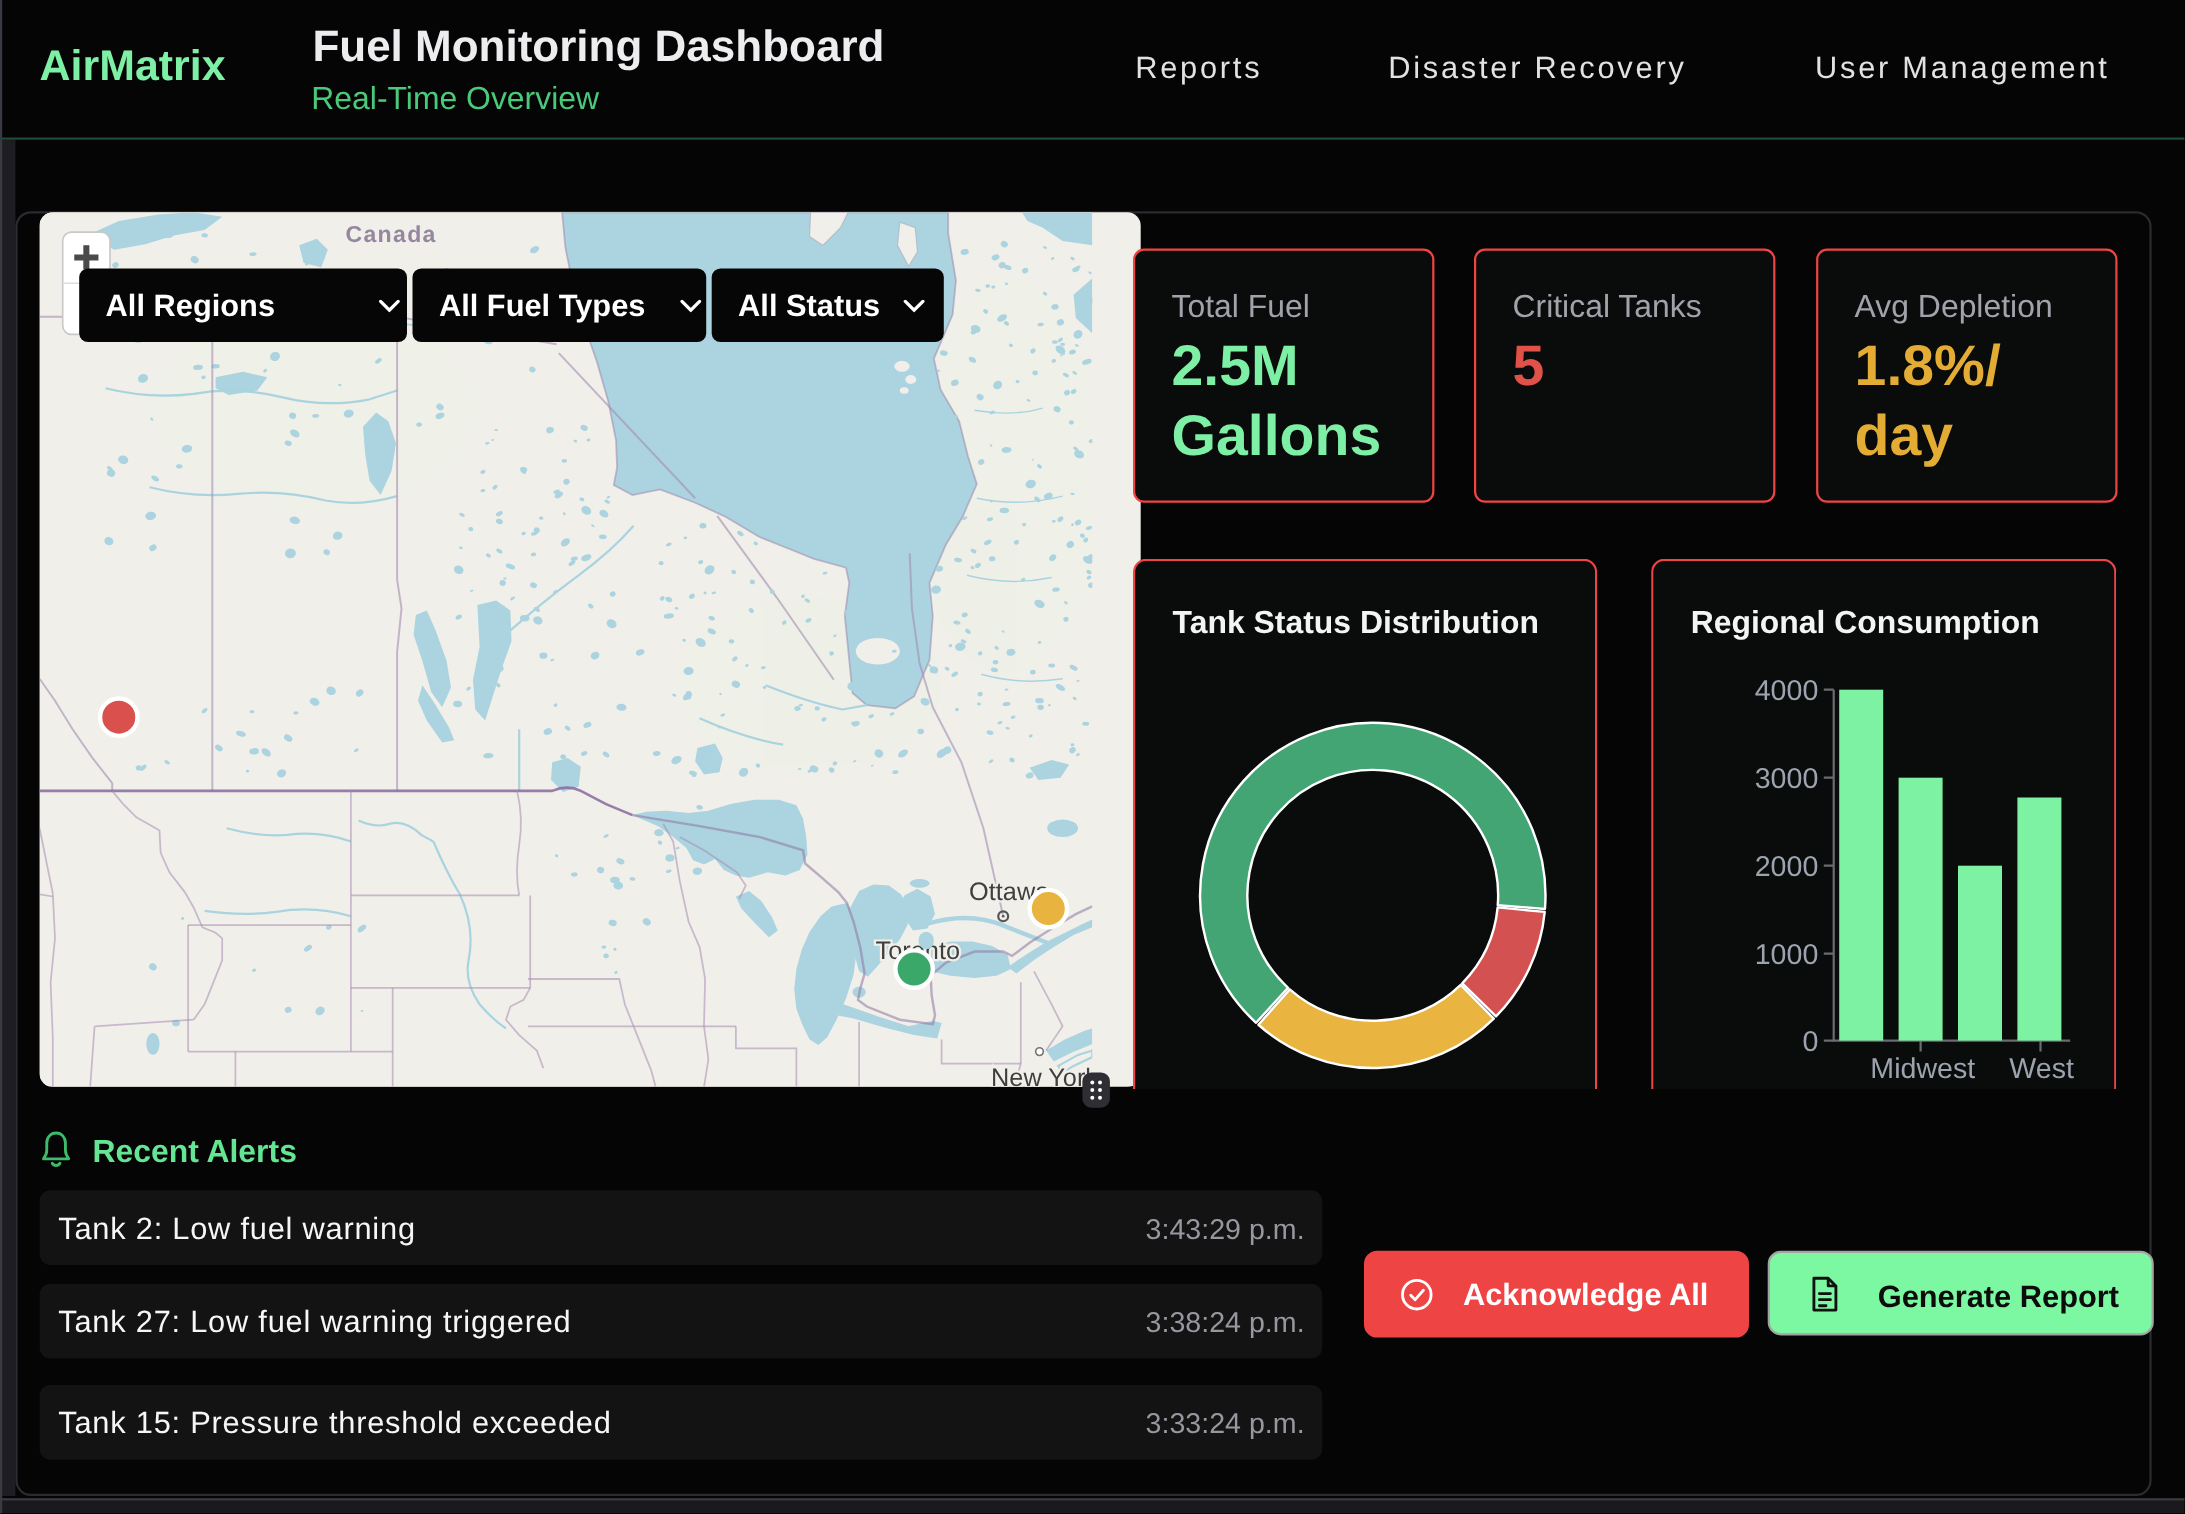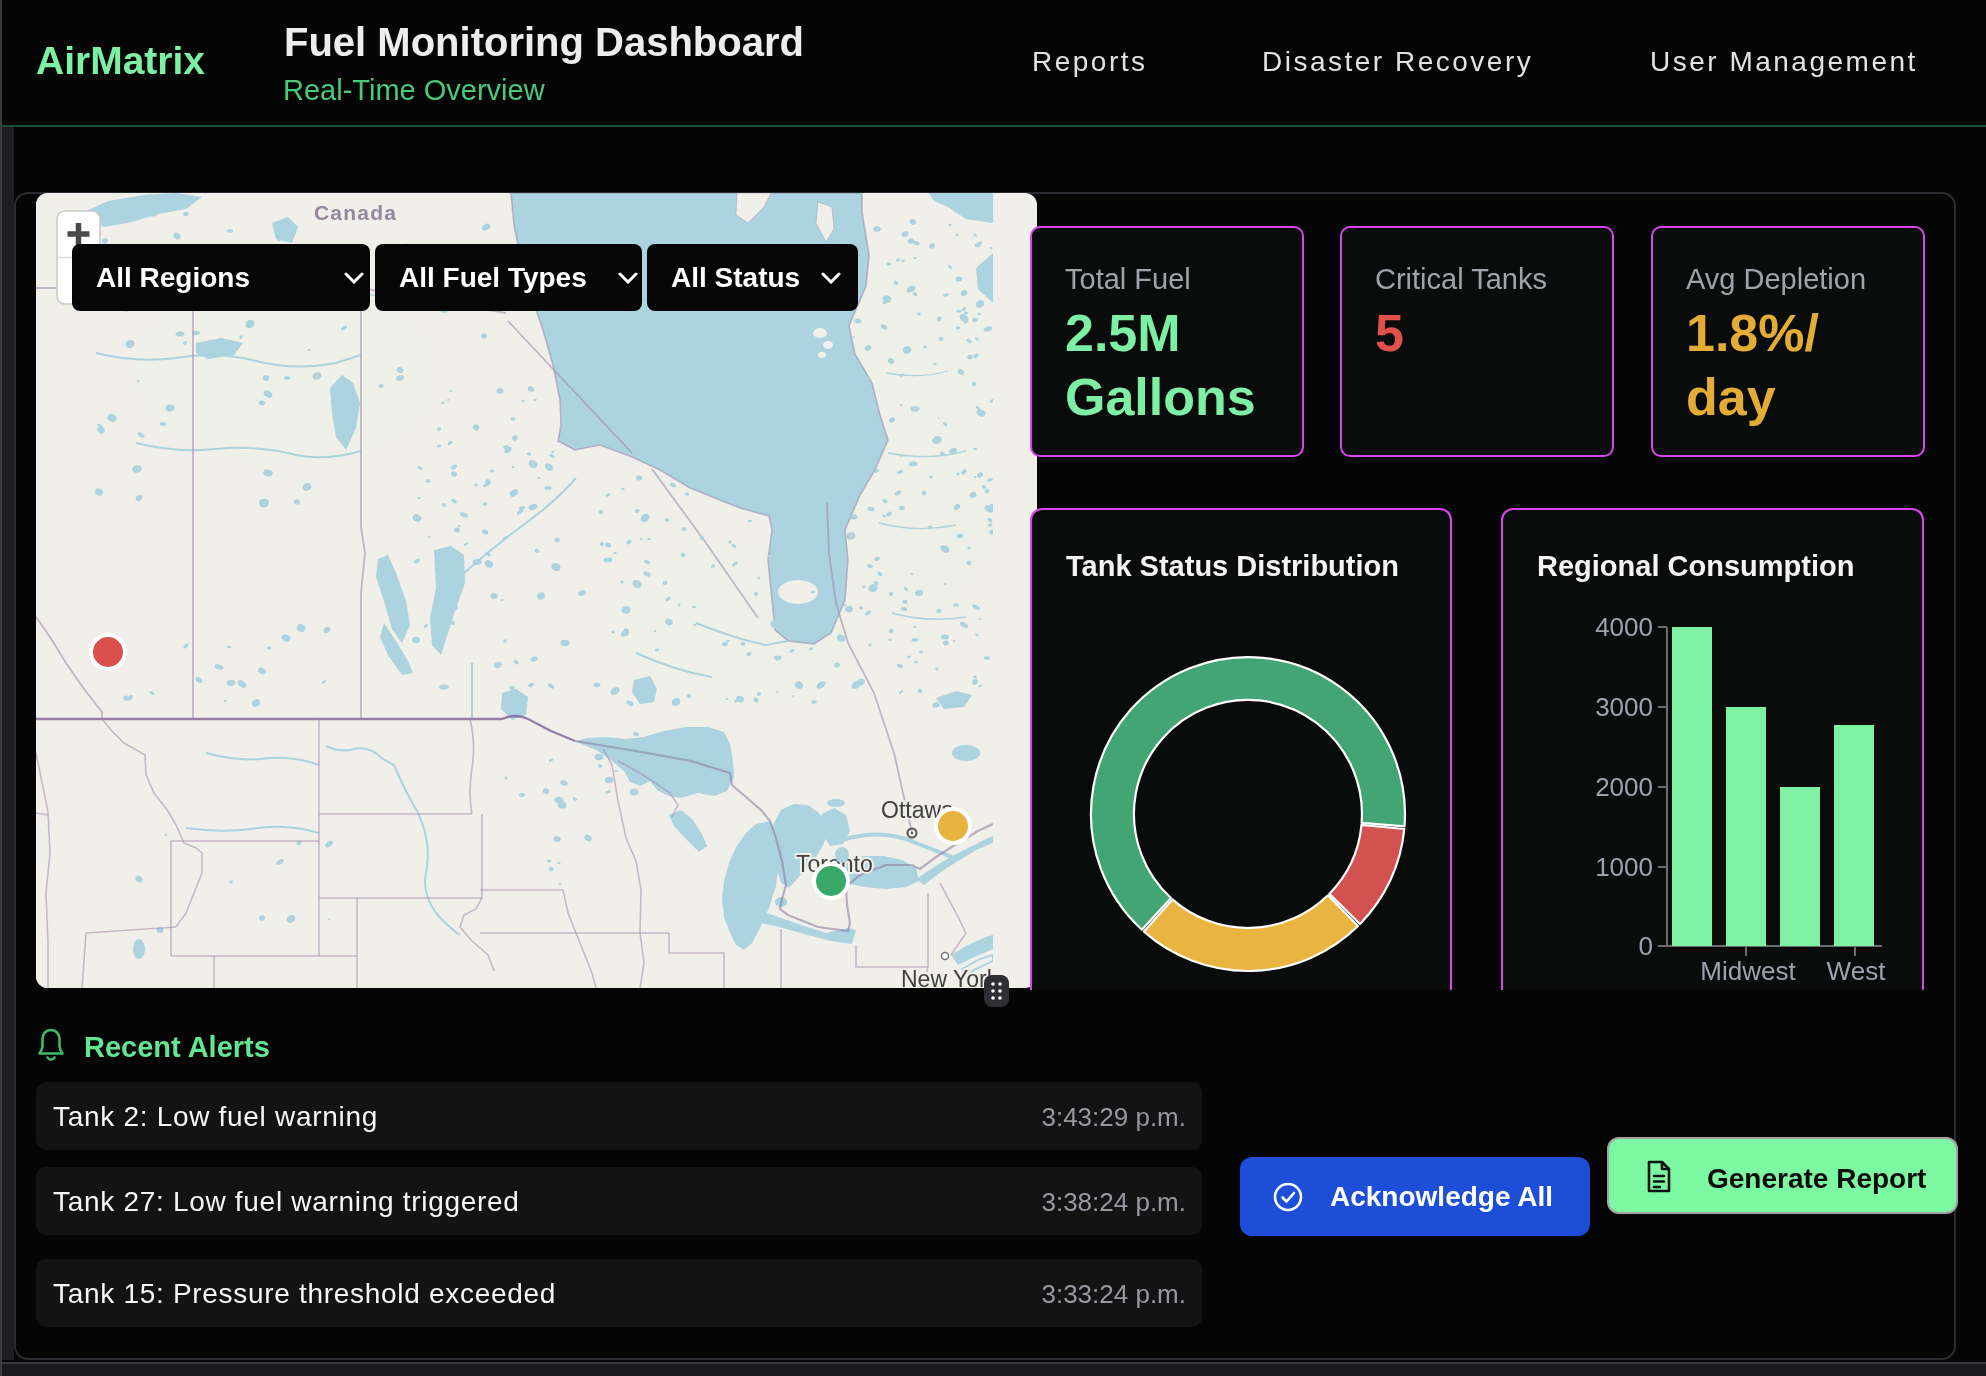--- a/index.html
+++ b/index.html
@@ -19,32 +19,32 @@
   .nav { top:46px; font-size:28px; color:#e2e2e5; letter-spacing:2.5px; }
   
   #map { left:36px; top:193px; width:1001px; height:795px; border-radius:12px; overflow:hidden; background:#f1efe9; }
   
   .pill { top:244px; height:67px; background:#060606; border-radius:8px; color:#fff; font-size:28px; font-weight:bold; line-height:67px; }
   .pill .txt { position:absolute; left:24px; }
   .chev { position:absolute; top:28px; width:20px; height:12px; }
   
   #handle { left:984px; top:975px; width:25px; height:32px; background:#2e2e33; border-radius:8px; }
   
-  .card { background:#0a0c0b; border:2px solid #d946ef; border-radius:10px; }
+  .card { background:#0a0c0b; border:2px solid #ef4444; border-radius:10px; }
   .statlabel { position:absolute; left:33px; top:35px; font-size:29px; color:#a2a2ab; font-weight:500;}
   .statvalue { position:absolute; left:33px; top:73px; font-size:52px; font-weight:bold; line-height:64px; }
   
   .charttitle { position:absolute; left:34px; top:40px; font-size:29px; font-weight:bold; color:#f4f4f5; }
   
   #recentalerts { left:84px; top:1031px; font-size:29px; font-weight:bold; color:#64e594; }
   .alertrow { left:36px; width:1166px; height:68px; background:#131314; border-radius:10px; }
   .alerttext { position:absolute; left:17px; top:19px; font-size:28px; color:#f6f6f7; letter-spacing:0.7px; }
   .alerttime { position:absolute; right:16px; top:20px; font-size:26px; color:#97979f; }
   
-  #ackbtn { left:1240px; top:1137px; width:350px; height:79px; background:#1d4ed8; border-radius:12px;margin-top:20px; }
+  #ackbtn { left:1240px; top:1137px; width:350px; height:79px; background:#ef4444; border-radius:12px; }
   #genbtn { left:1607px; top:1137px; width:351px; height:77px; background:#7cf8a2; border-radius:12px; border:2px solid #a3a3a3;}
   .btntext { position:absolute; font-size:28px; font-weight:bold; top:24px; }
 </style>
 </head>
 <body>
 <div id="page">
   <div class="abs" id="leftstrip"></div>
   <div class="abs" id="bottomstrip"></div>
   <div class="abs" id="container"></div>
   <div class="abs" id="header"></div>

